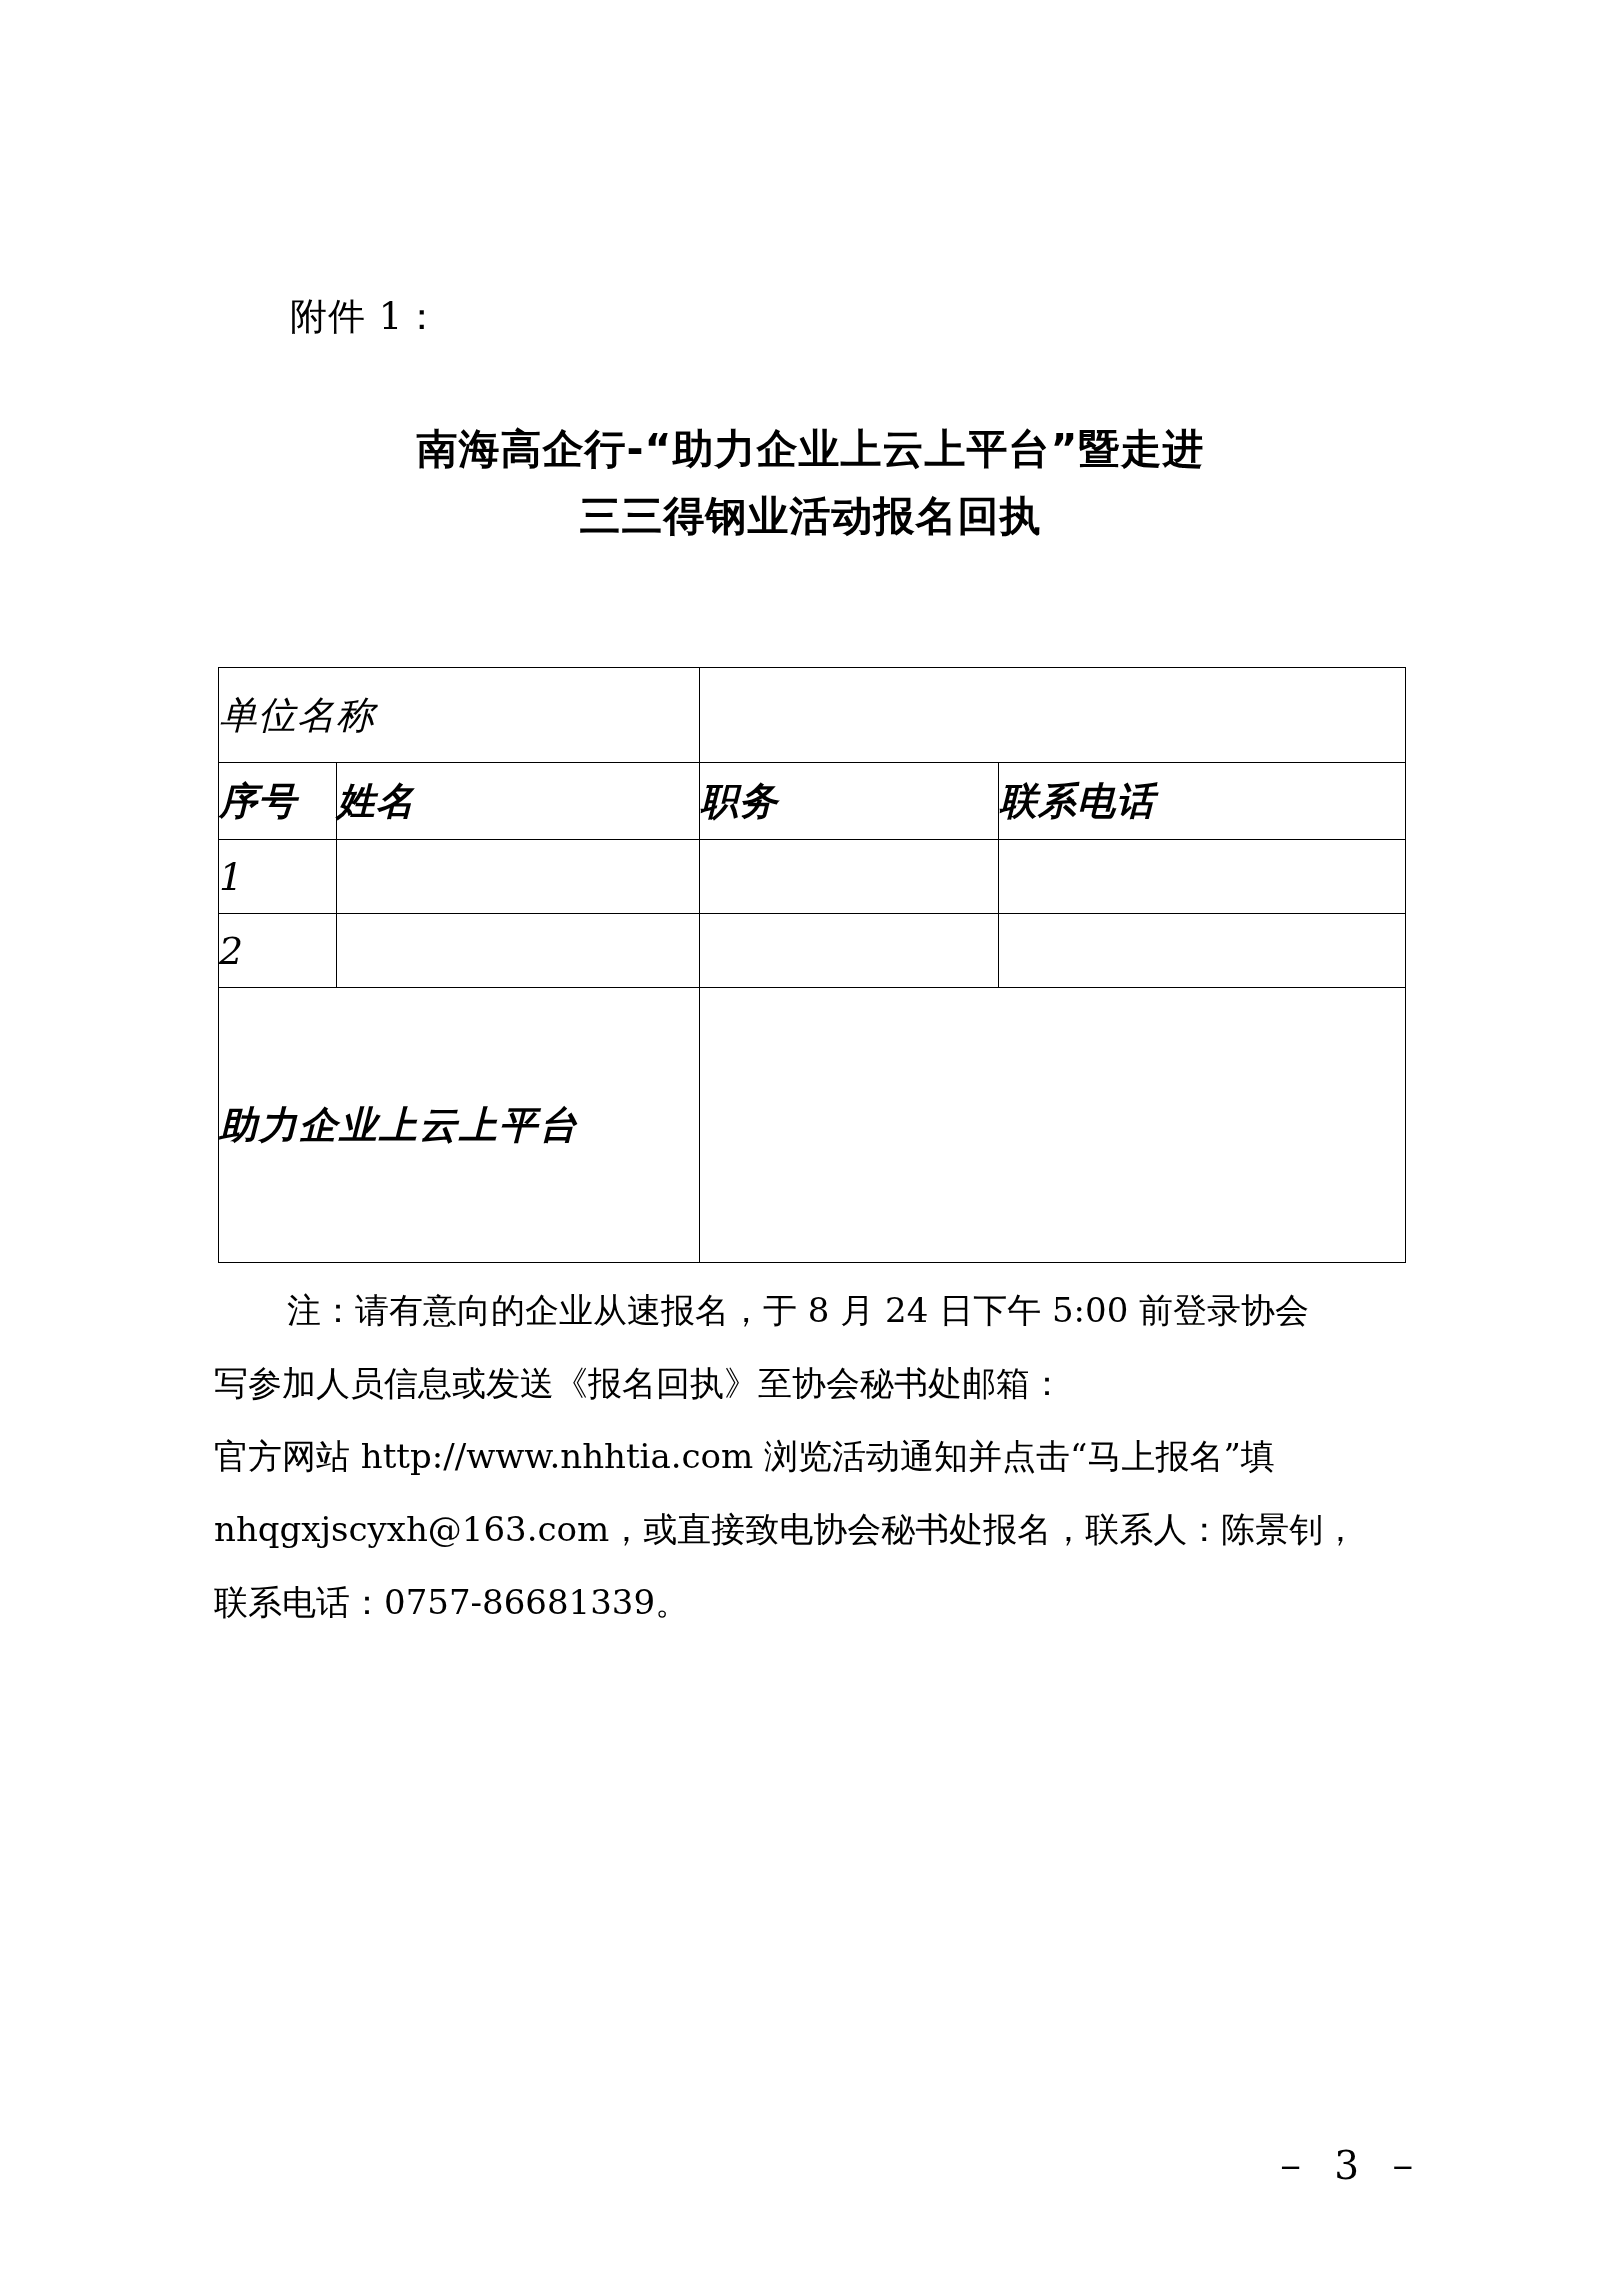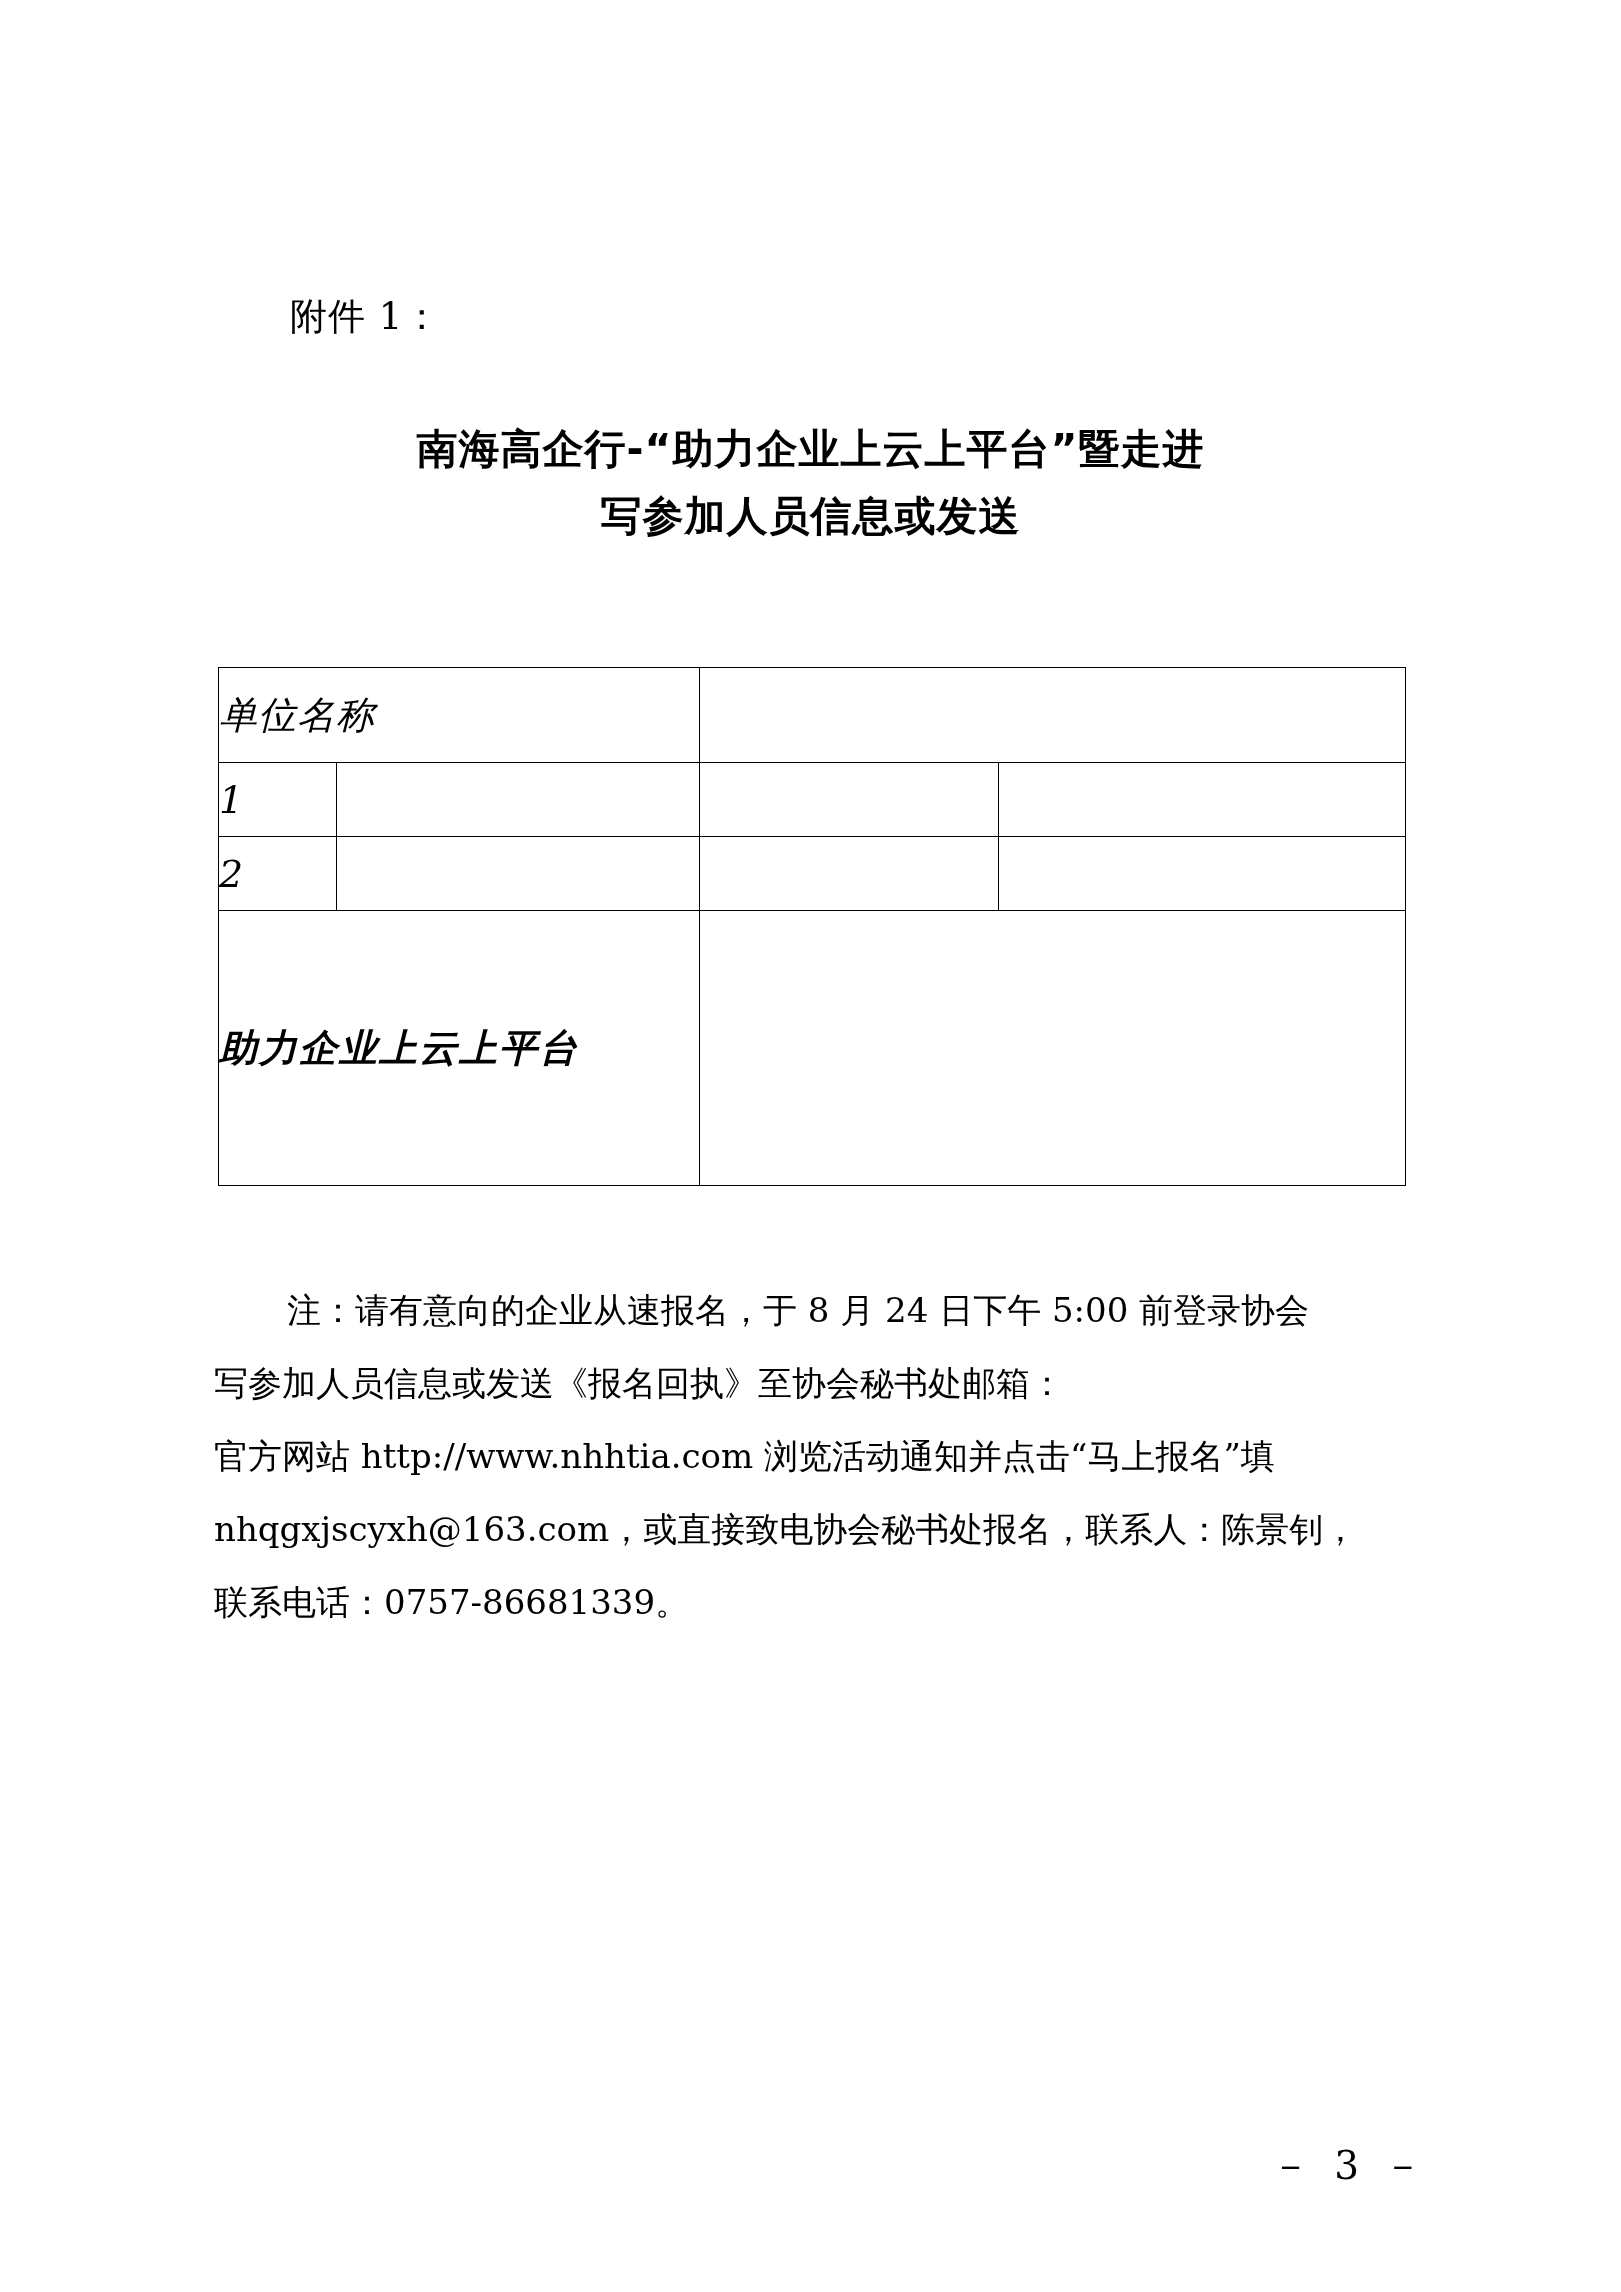--- a/index.html
+++ b/index.html
@@ -139,36 +139,42 @@
 </style>
 </head>
 <body>
 
 <div class="page">
 
   <div class="attachment-label">附件 1：</div>
 
   <div class="doc-title">
     <span class="tline">南海高企行-“助力企业上云上平台”暨走进</span>
-    <span class="tline">写参加人员信息或发送</span>
+    <span class="tline">三三得钢业活动报名回执</span>
   </div>
 
   <table class="receipt-table">
     <colgroup>
       <col class="col-seq">
       <col class="col-name">
       <col class="col-title">
       <col class="col-phone">
     </colgroup>
     <tbody>
       <tr class="row-unit">
         <td colspan="2" class="cell-unitname">单位名称</td>
         <td colspan="2"></td>
       </tr>
 
+      <tr class="row-head">
+        <td class="cell-strong">序号</td>
+        <td class="cell-strong">姓名</td>
+        <td class="cell-strong">职务</td>
+        <td class="cell-strong">联系电话</td>
+      </tr>
 
       <tr class="row-entry">
         <td class="cell-seqnum">1</td>
         <td></td>
         <td></td>
         <td></td>
       </tr>
 
       <tr class="row-entry">
         <td class="cell-seqnum">2</td>

